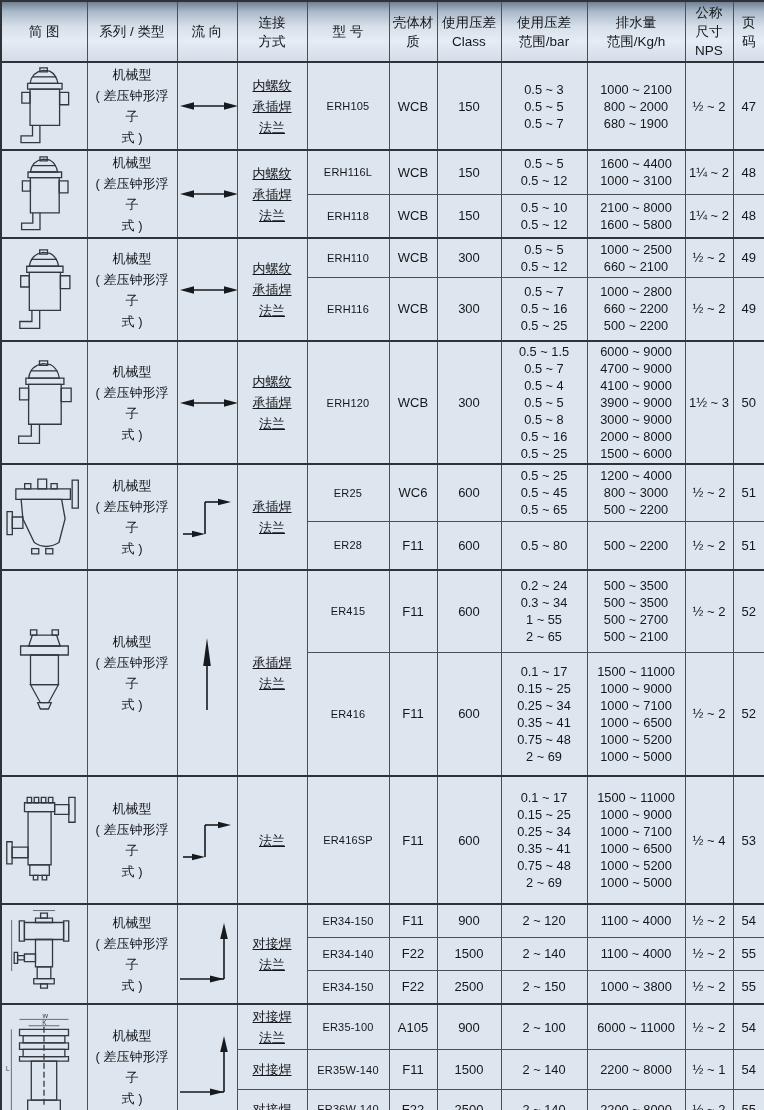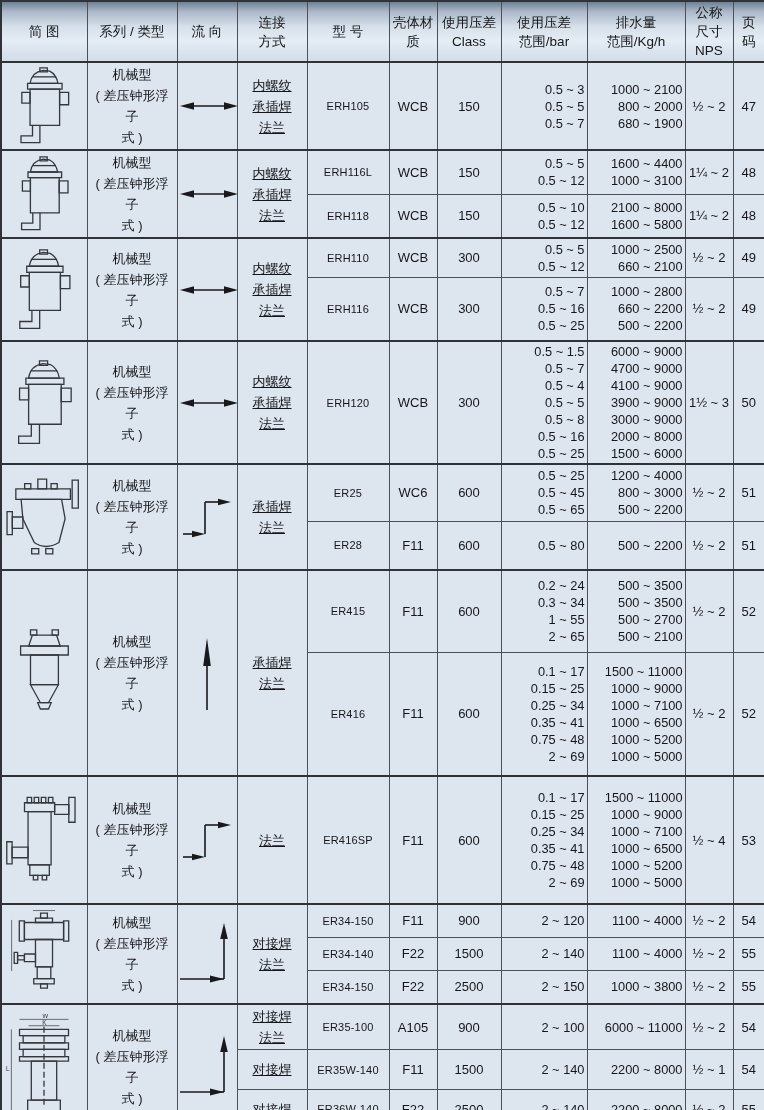--- a/index.html
+++ b/index.html
@@ -14,21 +14,21 @@
     text-align:center; vertical-align:middle;
     color:#15171a; font-size:13px; background:#dde5ee;
     padding:1px 2px; overflow:hidden;
   }
   thead th {
     background:linear-gradient(180deg,#6f8094 0%,#a9b8c8 16%,#d7e0ea 42%,#e4ecf4 66%,#d3dde8 100%);
     font-weight:normal; font-size:13.5px; line-height:19px; white-space:pre-line;
   }
   tr.blk td { border-top:2px solid #2f3338; }
   .pre { white-space:pre-line; }
-  .ml { line-height:17px; font-size:12.8px;text-align:right; }
+  .ml { line-height:17px; font-size:12.8px; }
   .series { line-height:21px; font-size:13px; }
   .conn { line-height:21px;text-decoration:underline; }
   .model { font-size:11px; letter-spacing:0.2px; }
   svg.diagram { display:block; margin:0 auto; }
   svg.diagram * { vector-effect:non-scaling-stroke; }
   .sketch { stroke:#34383d; fill:none; stroke-width:1.3; }
   .dim { stroke:#4a4e55; stroke-width:0.8; fill:none; }
   .dimtext { font-size:7px; fill:#34383d; stroke:none; }
   .arrow-line { stroke:#17191c; stroke-width:1.6; fill:none; }
   .arrow-head { fill:#17191c; stroke:none; }

